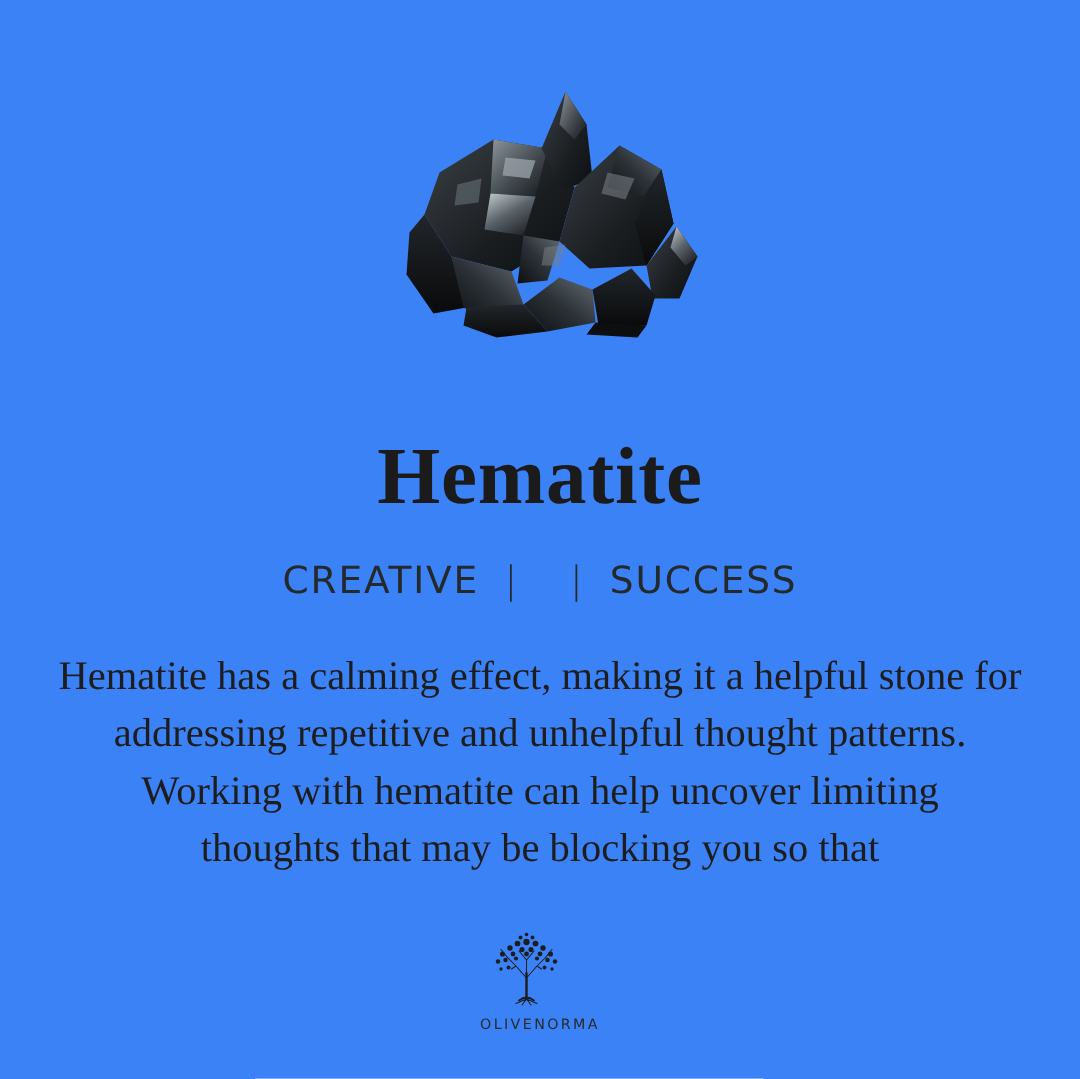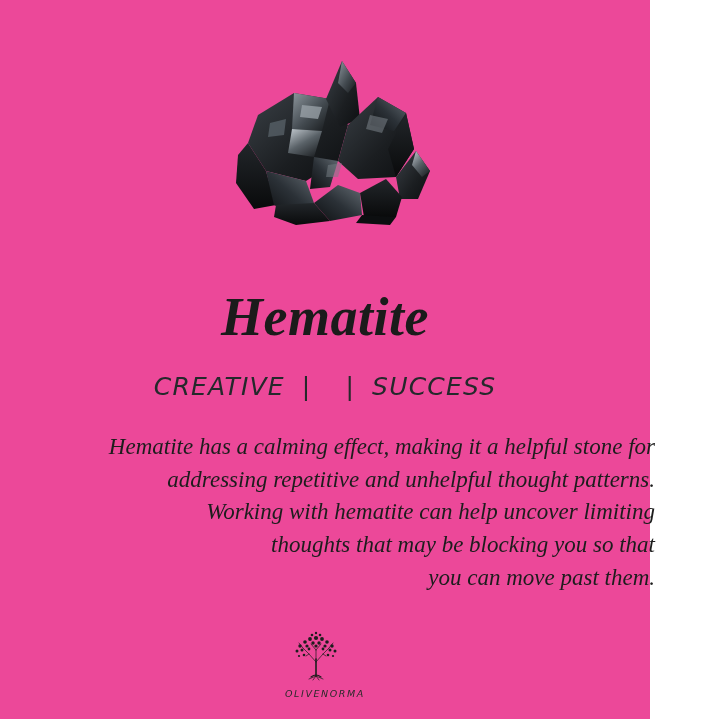--- a/index.html
+++ b/index.html
@@ -8,27 +8,26 @@
   }
   body {
     width: 720px;
     height: 719px;
     background: #ffffff;
     font-family: "Liberation Serif", serif;
     overflow: hidden;
   }
   .card {
     position: relative;
-    width: 650px;
+    width: 720px;
     height: 719px;
-    background: #ec4899;
+    background: #3b82f6;
     display: flex;
     flex-direction: column;
     align-items: center;
-    font-style: italic;
   }
 
   
   .stone-wrap {
     position: relative;
     width: 720px;
     height: 270px;
     display: flex;
     align-items: center;
     justify-content: center;
@@ -75,23 +74,23 @@
   .keywords .sep {
     margin: 0 17px;
     color: #24292b;
     font-weight: 300;
   }
 
   
   .desc {
     margin-top: 30px;
     width: 660px;
-    text-align: right;
+    text-align: center;
     font-family: "Liberation Serif", serif;
-    font-size: 23px;
+    font-size: 27px;
     line-height: 1.42;
     color: #1d1d1d;
   }
   .desc .line {
     display: block;
   }
 
   
   .brand {
     margin-top: 32px;
@@ -185,21 +184,20 @@
     <span class="sep">|</span>
     <span class="sep">|</span>
     <span class="kw">SUCCESS</span>
   </div>
 
   <div class="desc">
     <span class="line">Hematite has a calming effect, making it a helpful stone for</span>
     <span class="line">addressing repetitive and unhelpful thought patterns.</span>
     <span class="line">Working with hematite can help uncover limiting</span>
     <span class="line">thoughts that may be blocking you so that</span>
-    <span class="line">you can move past them.</span>
   </div>
 
   <div class="brand">
     <div class="tree">
       <svg viewBox="0 0 62 58" xmlns="http://www.w3.org/2000/svg" aria-hidden="true">
         <g stroke="#1d1d1d" stroke-width="0.7" fill="none" stroke-linecap="round">
 
           <path d="M31 50 L31 33" stroke-width="1.6"></path>
           <path d="M26 51 Q31 47 36 51" stroke-width="1.2"></path>
 

